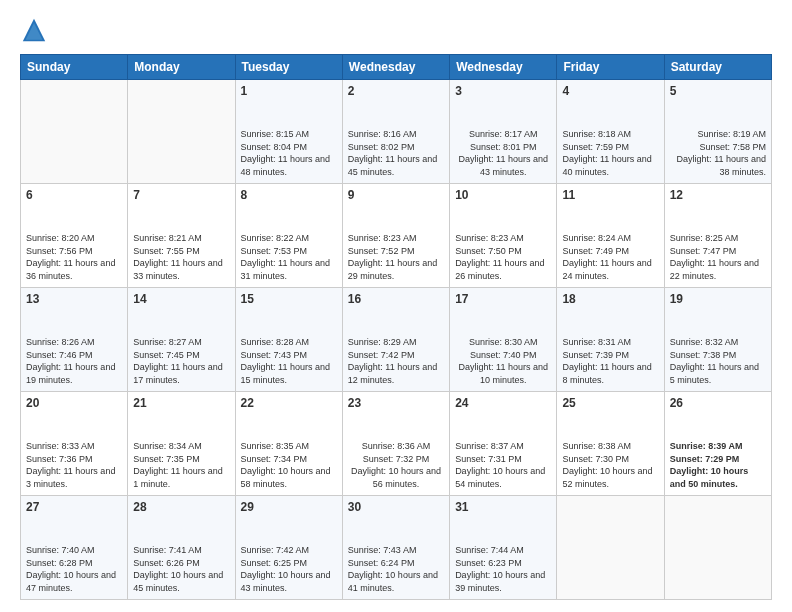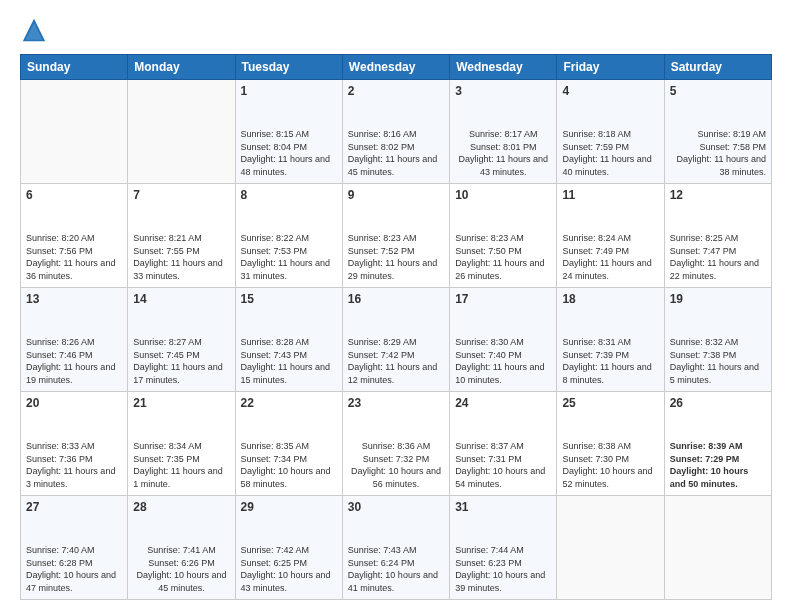--- a/index.html
+++ b/index.html
@@ -231,21 +231,21 @@
 Daylight: 11 hours and 15 minutes.</div>
           </td>
           <td>
             <span class="day-num">16</span>
             <div class="day-info" style="white-space: pre-line;">Sunrise: 8:29 AM
 Sunset: 7:42 PM
 Daylight: 11 hours and 12 minutes.</div>
           </td>
           <td>
             <span class="day-num">17</span>
-            <div class="day-info" style="white-space: pre-line;">Sunrise: 8:30 AM
+            <div class="day-info" style="white-space: pre-line; text-align: center;">Sunrise: 8:30 AM
 Sunset: 7:40 PM
 Daylight: 11 hours and 10 minutes.</div>
           </td>
           <td>
             <span class="day-num">18</span>
             <div class="day-info" style="white-space: pre-line;">Sunrise: 8:31 AM
 Sunset: 7:39 PM
 Daylight: 11 hours and 8 minutes.</div>
           </td>
           <td>
@@ -301,21 +301,21 @@
         </tr>
         <tr>
           <td>
             <span class="day-num">27</span>
             <div class="day-info" style="white-space: pre-line;">Sunrise: 7:40 AM
 Sunset: 6:28 PM
 Daylight: 10 hours and 47 minutes.</div>
           </td>
           <td>
             <span class="day-num">28</span>
-            <div class="day-info" style="white-space: pre-line; text-align: center;">Sunrise: 7:41 AM
+            <div class="day-info" style="white-space: pre-line;">Sunrise: 7:41 AM
 Sunset: 6:26 PM
 Daylight: 10 hours and 45 minutes.</div>
           </td>
           <td>
             <span class="day-num">29</span>
             <div class="day-info" style="white-space: pre-line;">Sunrise: 7:42 AM
 Sunset: 6:25 PM
 Daylight: 10 hours and 43 minutes.</div>
           </td>
           <td>

